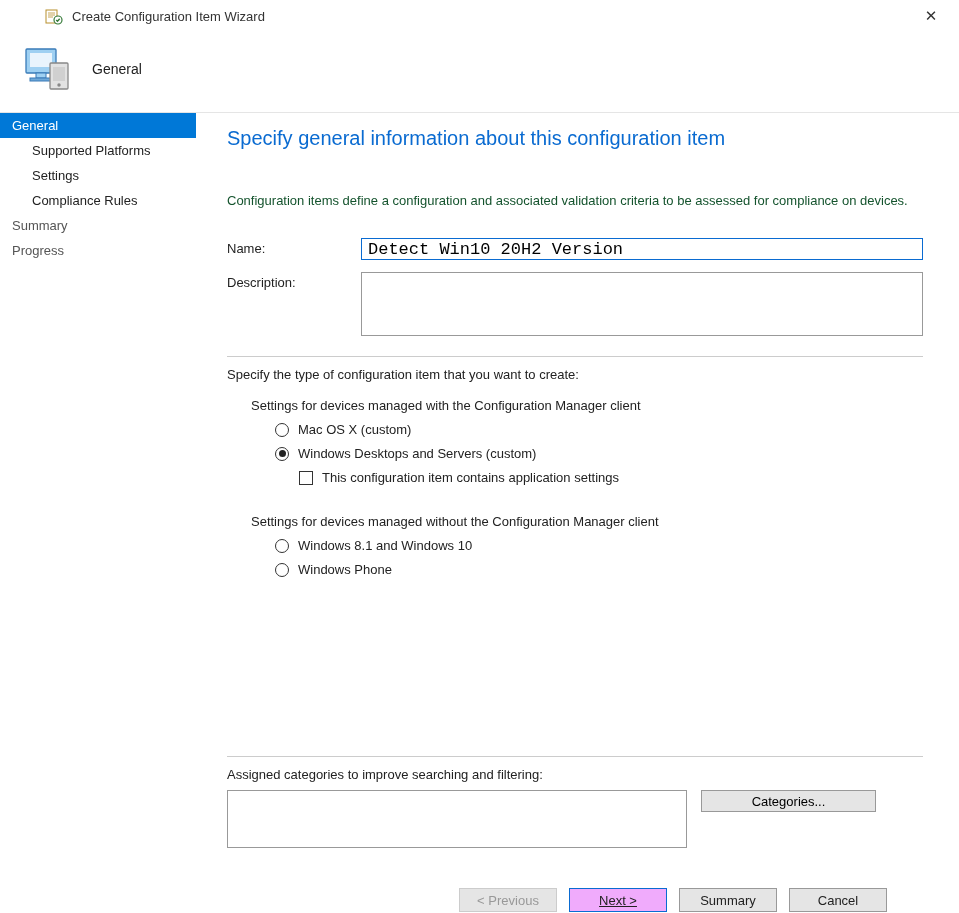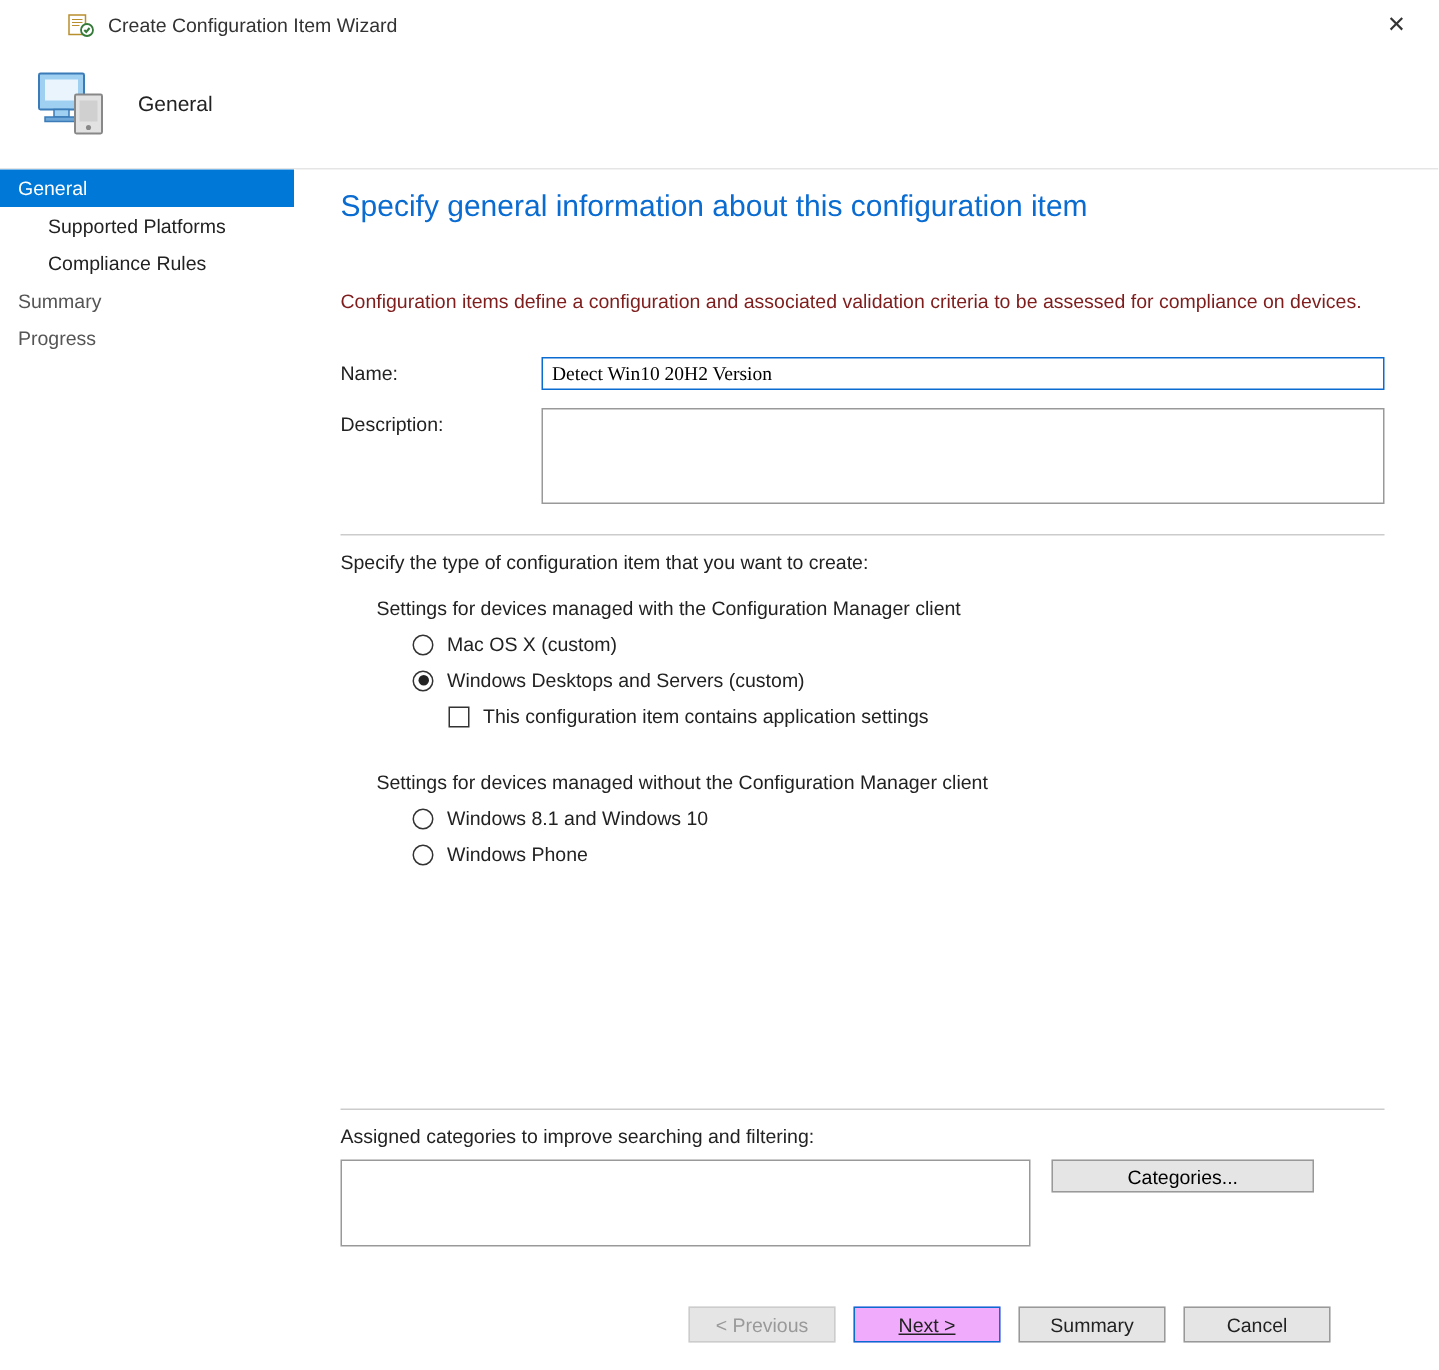--- a/index.html
+++ b/index.html
@@ -66,37 +66,37 @@
       min-width: 0;
     }
     .main-title {
       color: #0a6bd1;
       font-size: 20px;
       font-weight: 400;
       margin-bottom: 42px;
     }
     .intro {
       font-size: 13px;
-      color: #7f1d1d;
+      color: #14532d;
       margin-bottom: 28px;
       line-height: 1.4;
     }
     .form-row {
       display: flex;
       align-items: flex-start;
       margin-bottom: 12px;
     }
     .form-row .lbl { width: 134px; padding-top: 3px;}
     .form-row input[type=text] {
       flex: 1;
       height: 22px;
       padding: 2px 6px;
       border: 1px solid #0a6bd1;
-      font-family: Liberation Serif, serif;
-      font-size: 13px;
+      font-family: Liberation Mono, monospace;
+      font-size: 17px;
       outline: none;
     }
     .form-row textarea {
       flex: 1;
       height: 64px;
       padding: 4px 6px;
       border: 1px solid #999;
       font-family: inherit;
       font-size: 13px;
       resize: none;
@@ -144,21 +144,21 @@
       border: 1px solid #999;
       background: #e5e5e5;
       font-family: inherit;
       font-size: 13px;
       cursor: pointer;
     }
     .footer {
       display: flex;
       justify-content: flex-end;
       gap: 12px;
-      padding: 16px 36px 18px;
+      padding: 16px 36px 1px;
       margin-top: 24px;
     }
     .footer button {
       width: 98px;
       height: 24px;
       border: 1px solid #999;
       background: #e5e5e5;
       font-family: inherit;
       font-size: 13px;
       cursor: pointer;
@@ -196,20 +196,21 @@
     </svg>
   </span>
   <span class="header-label">General</span>
 </div>
 
 <div class="body">
 
   <div class="sidebar">
     <div class="side-item active">General</div>
     <div class="side-item side-sub">Supported Platforms</div>
+    <div class="side-item side-sub">Settings</div>
     <div class="side-item side-sub">Compliance Rules</div>
     <div class="side-item dim">Summary</div>
     <div class="side-item dim">Progress</div>
   </div>
 
   <div class="main">
     <div class="main-title">Specify general information about this configuration item</div>
     <div class="intro">Configuration items define a configuration and associated validation criteria to be assessed for compliance on devices.</div>
 
     <div class="form-row">

